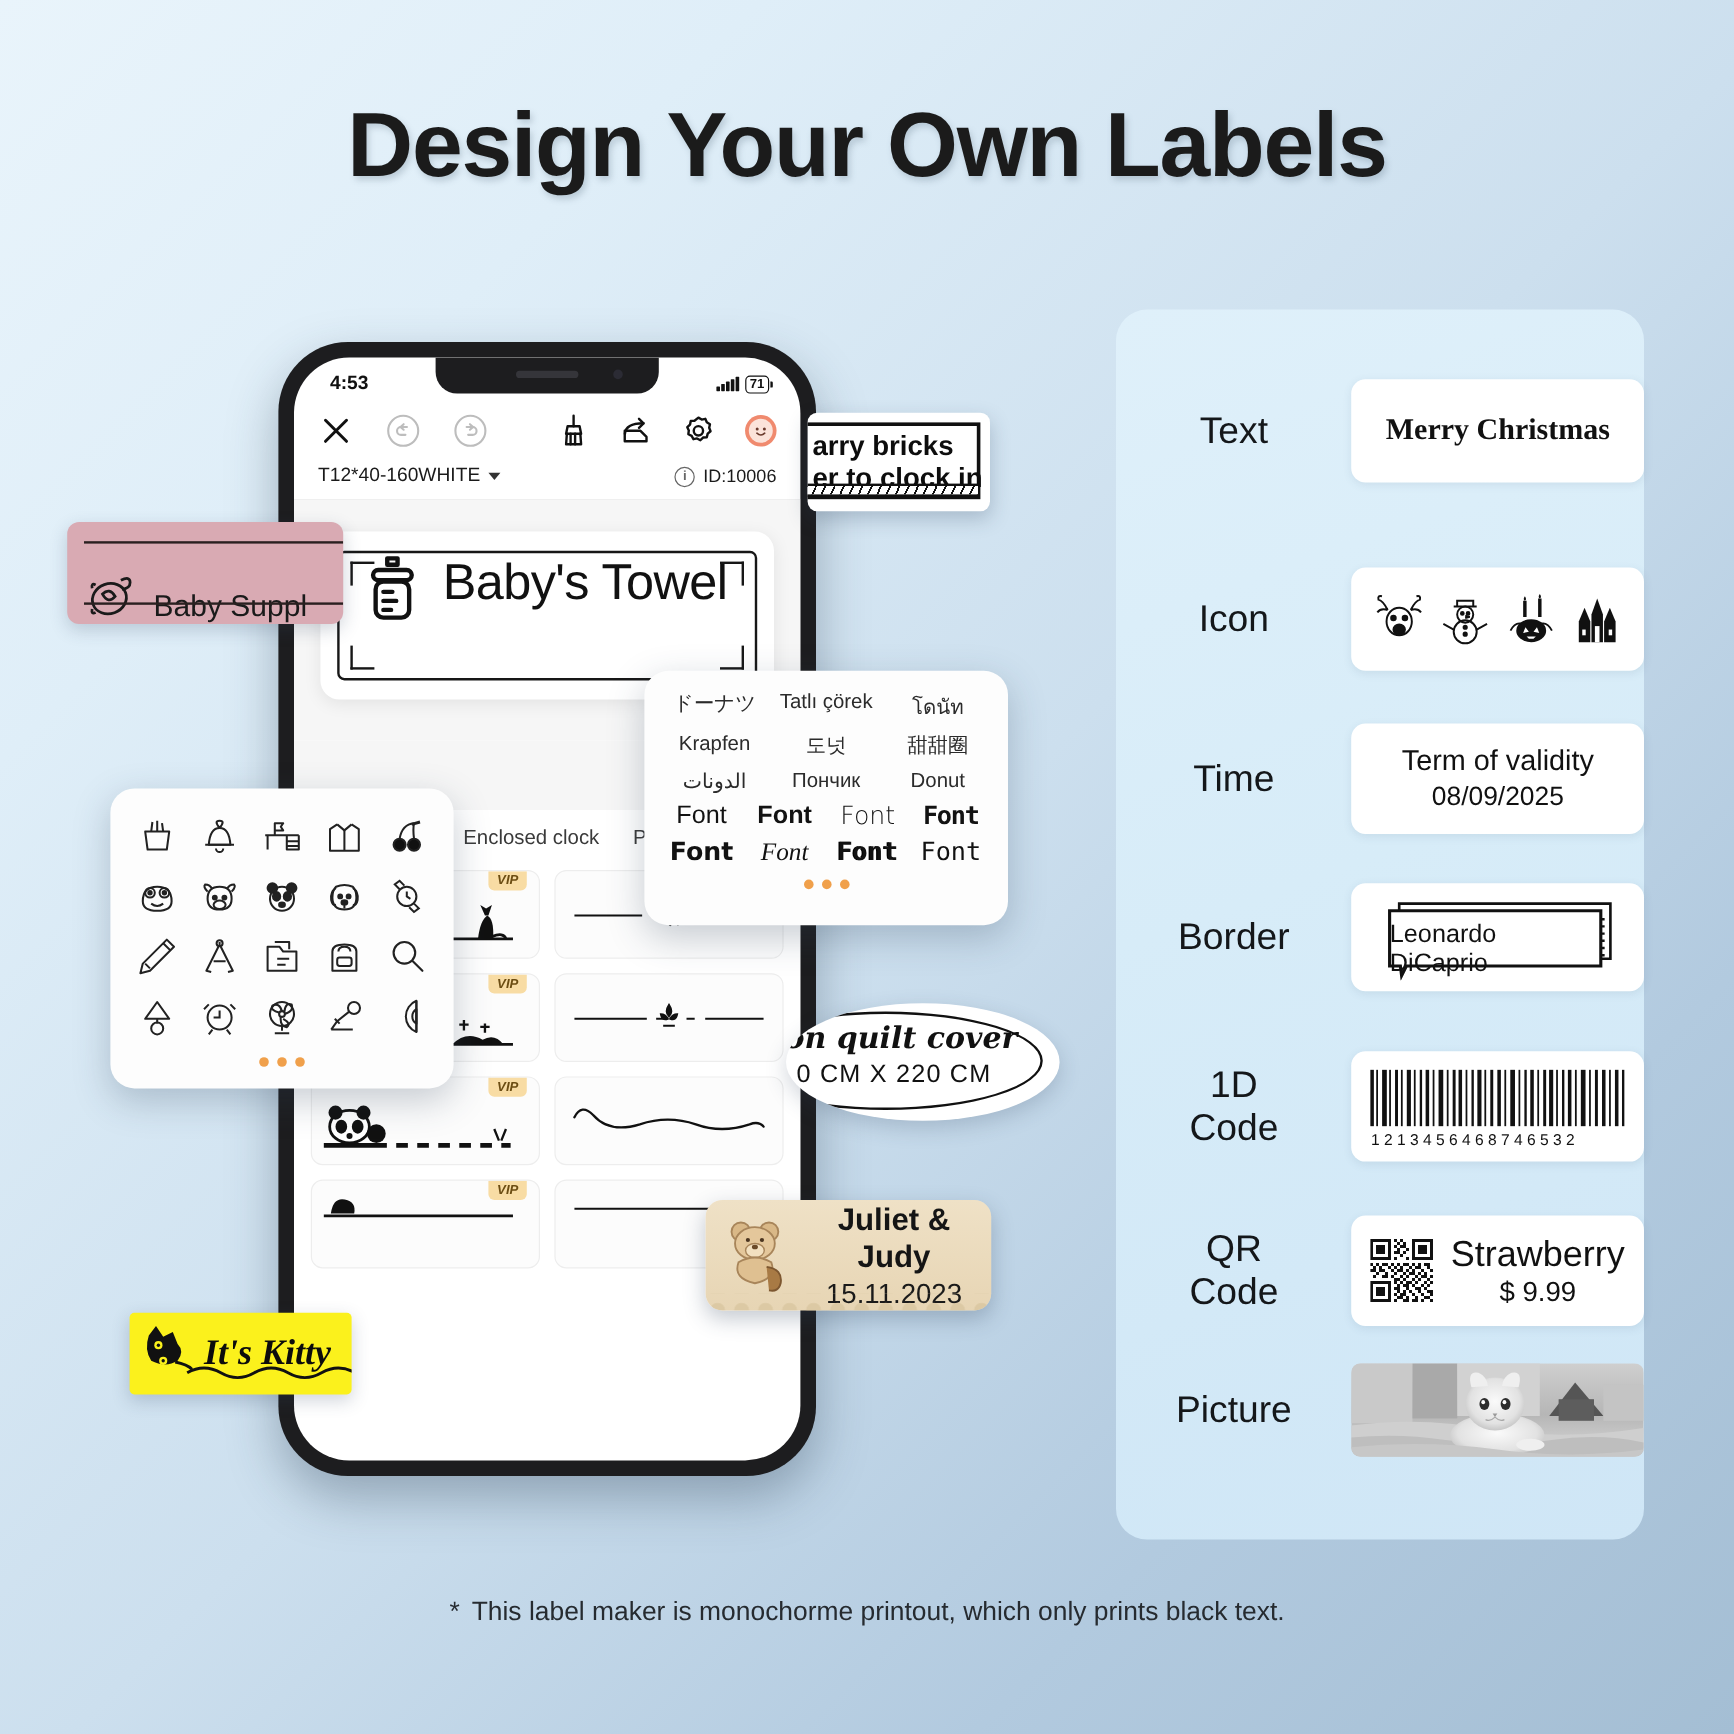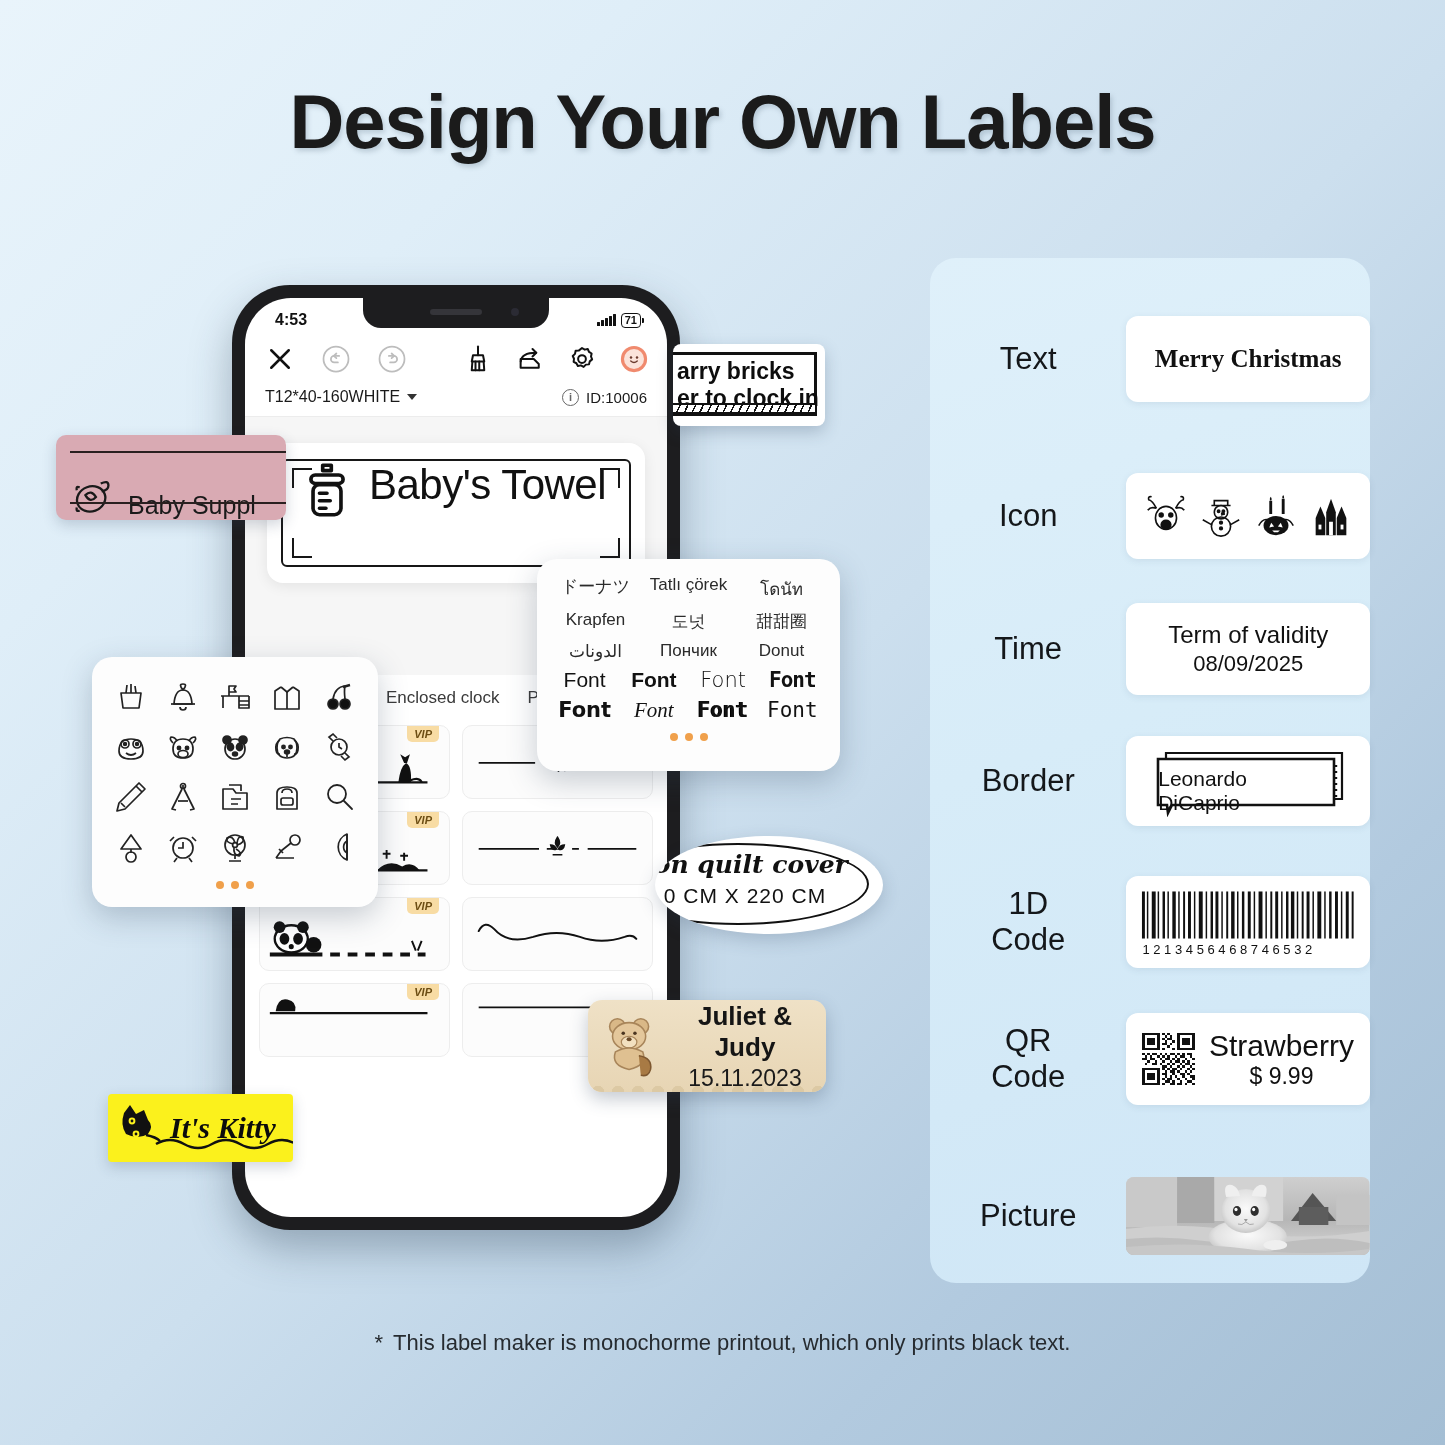--- a/index.html
+++ b/index.html
@@ -1023,21 +1023,21 @@
           </g>
         </svg>
         <div class="qr-txt">
           <div class="l1">Strawberry</div>
           <div class="l2">$ 9.99</div>
         </div>
       </div>
     </div>
   </div>
 
-  <div class="feature-row" style="top:918px;height:80px">
+  <div class="feature-row" style="top:877px;height:80px">
     <div class="feature-label">Picture</div>
     <div class="picture-card">
       <svg viewBox="0 0 248 78" preserveAspectRatio="none" style="width:100%;height:100%">
         <defs>
           <linearGradient id="bgG" x1="0" y1="0" x2="0" y2="1">
             <stop offset="0%" stop-color="#cfcfcf"></stop>
               <stop offset="55%" stop-color="#b6b6b6"></stop>
             <stop offset="100%" stop-color="#d8d8d8"></stop>
           </linearGradient>
           <radialGradient id="furG" cx="50%" cy="45%" r="60%">

